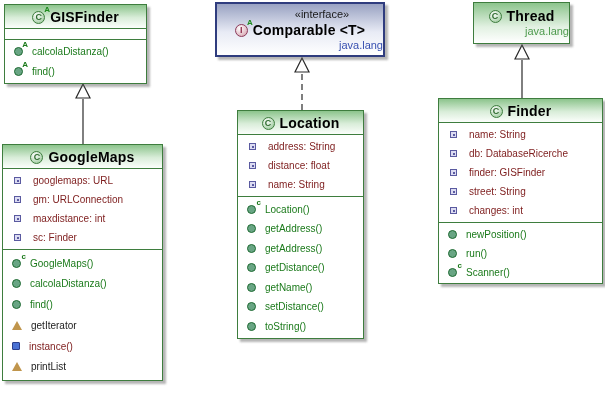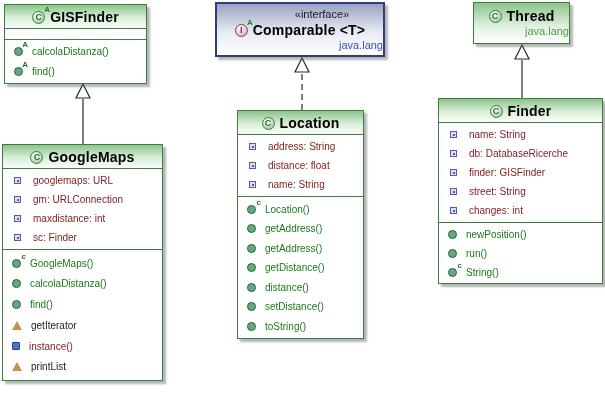--- a/index.html
+++ b/index.html
@@ -219,21 +219,21 @@
         <div class="row">
           <span class="ic ic-method"></span>
           <span class="lbl t-method">getAddress()</span>
         </div>
         <div class="row">
           <span class="ic ic-method"></span>
           <span class="lbl t-method">getDistance()</span>
         </div>
         <div class="row">
           <span class="ic ic-method"></span>
-          <span class="lbl t-method">distance()</span>
+          <span class="lbl t-method">getName()</span>
         </div>
         <div class="row">
           <span class="ic ic-method"></span>
           <span class="lbl t-method">setDistance()</span>
         </div>
         <div class="row">
           <span class="ic ic-method"></span>
           <span class="lbl t-method">toString()</span>
         </div>
       </div>
@@ -272,18 +272,18 @@
           <span class="lbl t-method">newPosition()</span>
         </div>
         <div class="row">
           <span class="ic ic-method"></span>
           <span class="lbl t-method">run()</span>
         </div>
         <div class="row">
           <span class="ic ic-constructor">
             <span class="sup">c</span>
           </span>
-          <span class="lbl t-method">String()</span>
+          <span class="lbl t-method">Scanner()</span>
         </div>
       </div>
   </div>
 
 </div>
 
 </body></html>

